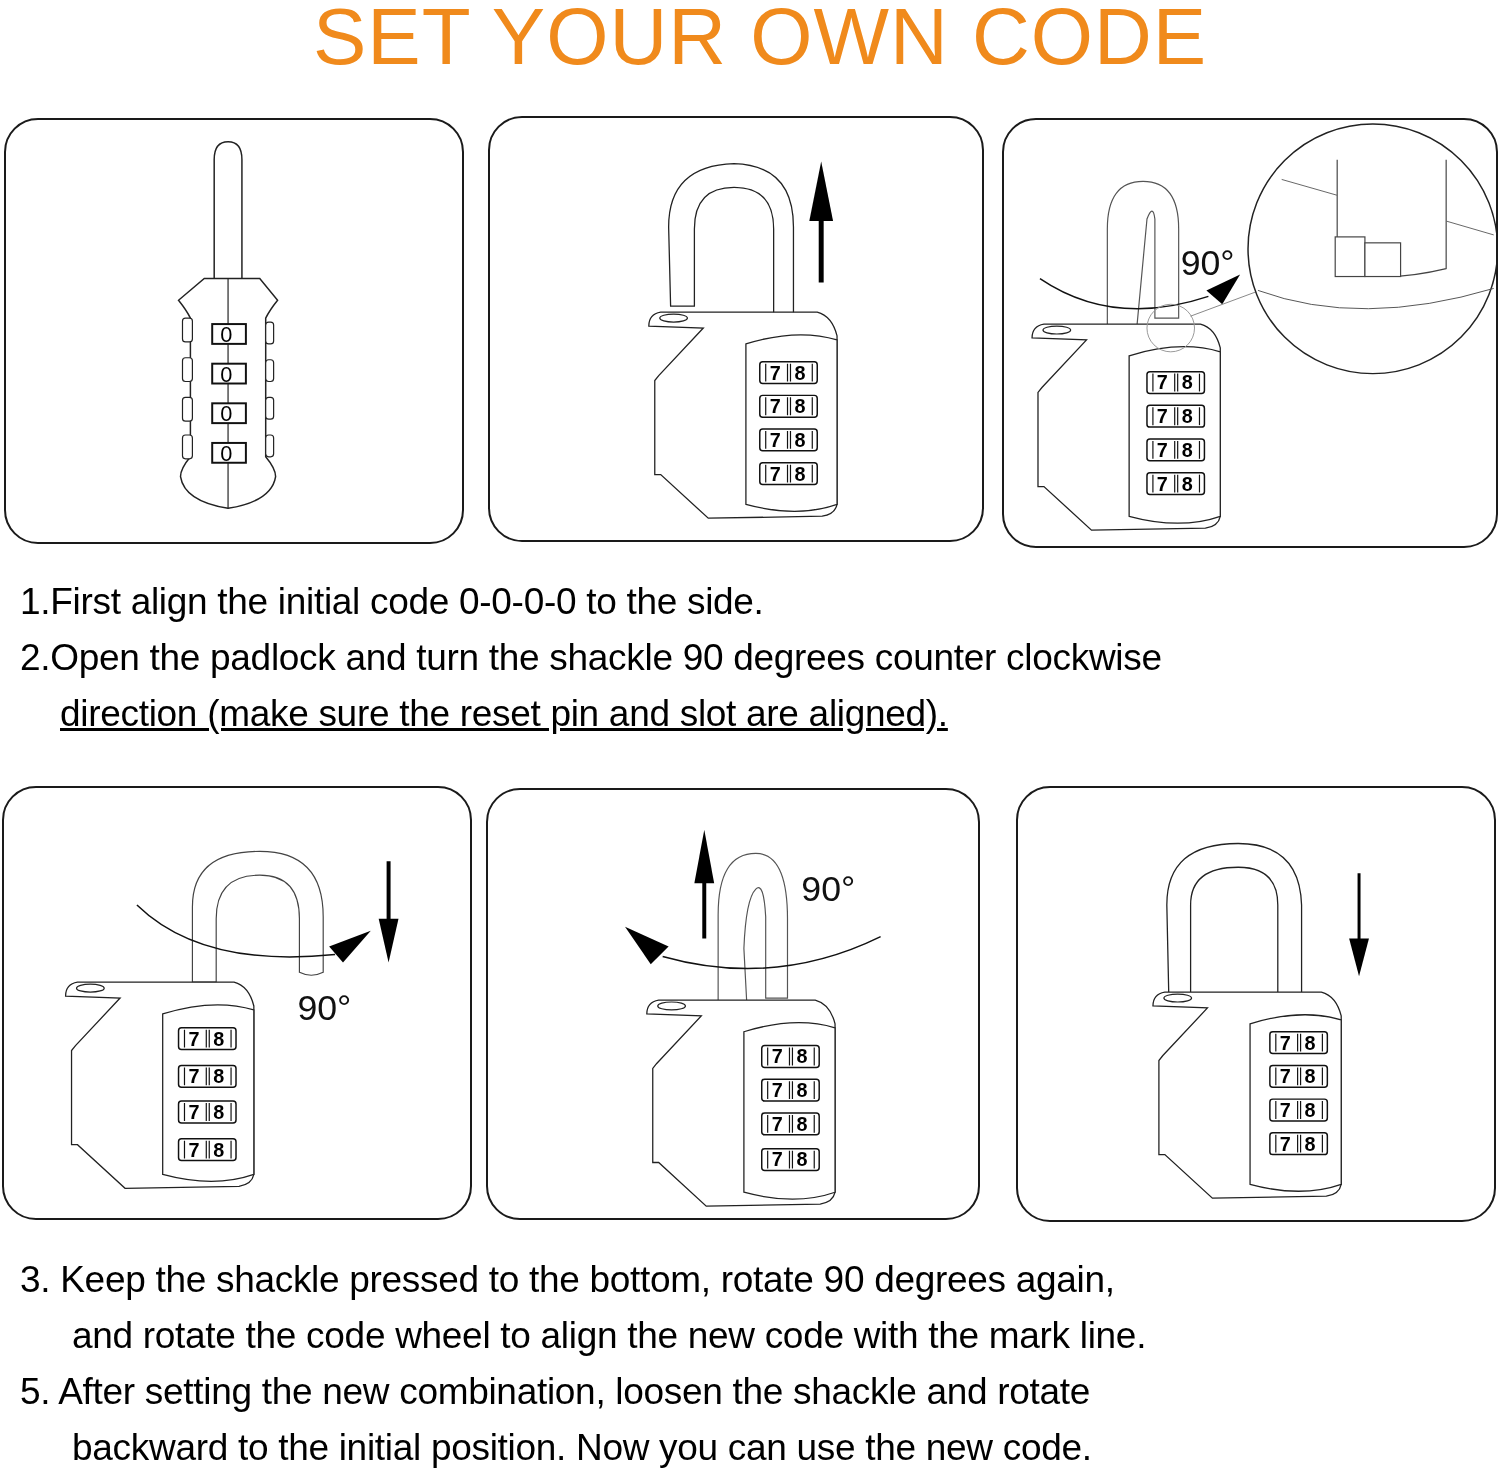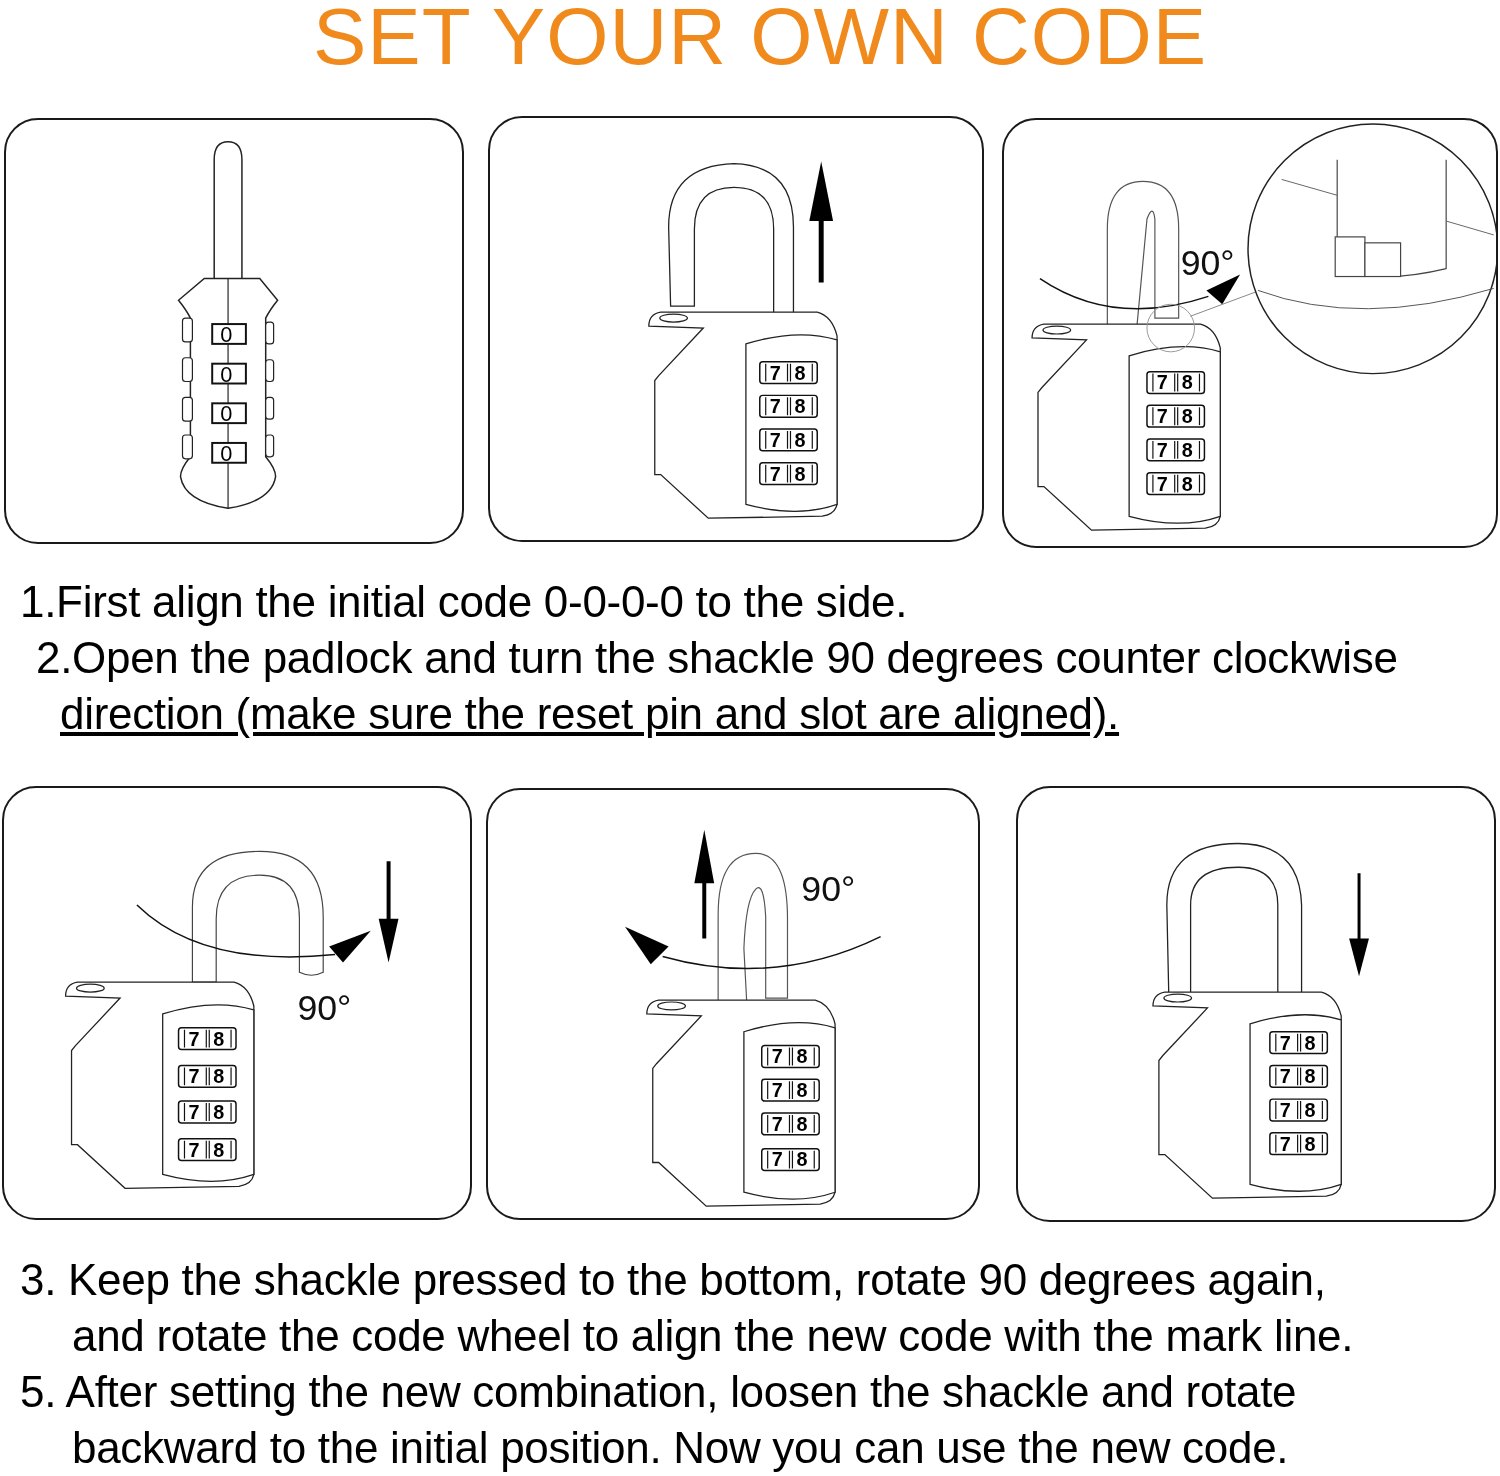--- a/index.html
+++ b/index.html
@@ -1,20 +1,20 @@
 <!DOCTYPE html>
 <html><head>
 <meta charset="utf-8">
 <style>
   html, body { margin: 0; padding: 0; background: #ffffff; }
   body { width: 1500px; height: 1476px; position: relative; overflow: hidden; font-family: "Liberation Sans", sans-serif; color: #000; }
   .title { position: absolute; left: 0; top: -8px; width: 1520px; text-align: center; font-size: 80px; line-height: 90px; color: #f08a1c; letter-spacing: 1px; }
   .panel { position: absolute; border: 2px solid #1a1a1a; border-radius: 34px; background: #fff; box-sizing: border-box; overflow: hidden; }
   .panel svg { position: absolute; left: 0; top: 0; width: 100%; height: 100%; }
-  .step { position: absolute; font-size: 44px; line-height: 56px; white-space: nowrap; letter-spacing: -0.3px; }
+  .step { position: absolute; font-size: 37px; line-height: 56px; white-space: nowrap; letter-spacing: -0.3px; }
   .deg { font-family: "Liberation Sans", sans-serif; font-size: 36px; fill: #111; }
   .dial { font-family: "Liberation Sans", sans-serif; font-weight: bold; font-size: 20px; fill: #000; }
   .dialz { font-family: "Liberation Sans", sans-serif; font-size: 22px; fill: #000; }
 </style>
 </head>
 <body>
 
 <div class="title">SET YOUR OWN CODE</div>
 
 <svg width="0" height="0" style="position:absolute">
@@ -128,21 +128,21 @@
       <rect x="334" y="118" width="30" height="40" fill="#fff" stroke="#444" stroke-width="1.2"></rect>
       <rect x="364" y="124" width="36" height="34" fill="#fff" stroke="#444" stroke-width="1.2"></rect>
       <path d="M256,172 Q360,210 494,170" fill="none" stroke="#555" stroke-width="1"></path>
       <line x1="280" y1="60" x2="336" y2="76" stroke="#666" stroke-width="1"></line>
       <line x1="446" y1="102" x2="494" y2="116" stroke="#666" stroke-width="1"></line>
     </g>
   </svg>
 </div>
 
 <div class="step" style="left:20px;top:574px;">1.First align the initial code 0-0-0-0 to the side.</div>
-<div class="step" style="left:36px;top:630px;">2.Open the padlock and turn the shackle 90 degrees counter clockwise</div>
+<div class="step" style="left:20px;top:630px;">2.Open the padlock and turn the shackle 90 degrees counter clockwise</div>
 <div class="step" style="left:60px;top:686px;text-decoration:underline;">direction (make sure the reset pin and slot are aligned).</div>
 
 <div class="panel" style="left:2px;top:786px;width:470px;height:434px;">
   <svg viewBox="0 0 470 434">
     <path d="M190,196 L190,120 Q190,64 258,64 Q322,64 322,130 L322,186 Q310,192 298,186 L298,132 Q298,88 258,88 Q214,88 214,132 L214,196 Z" fill="#fff" stroke="#444" stroke-width="1.2"></path>
     <use href="#body" x="62" y="190"></use>
     <g transform="translate(176,242)">
         <use href="#dialrow"></use>
         <text class="dial" x="10" y="18">7</text>
         <text class="dial" x="35" y="18">8</text>

